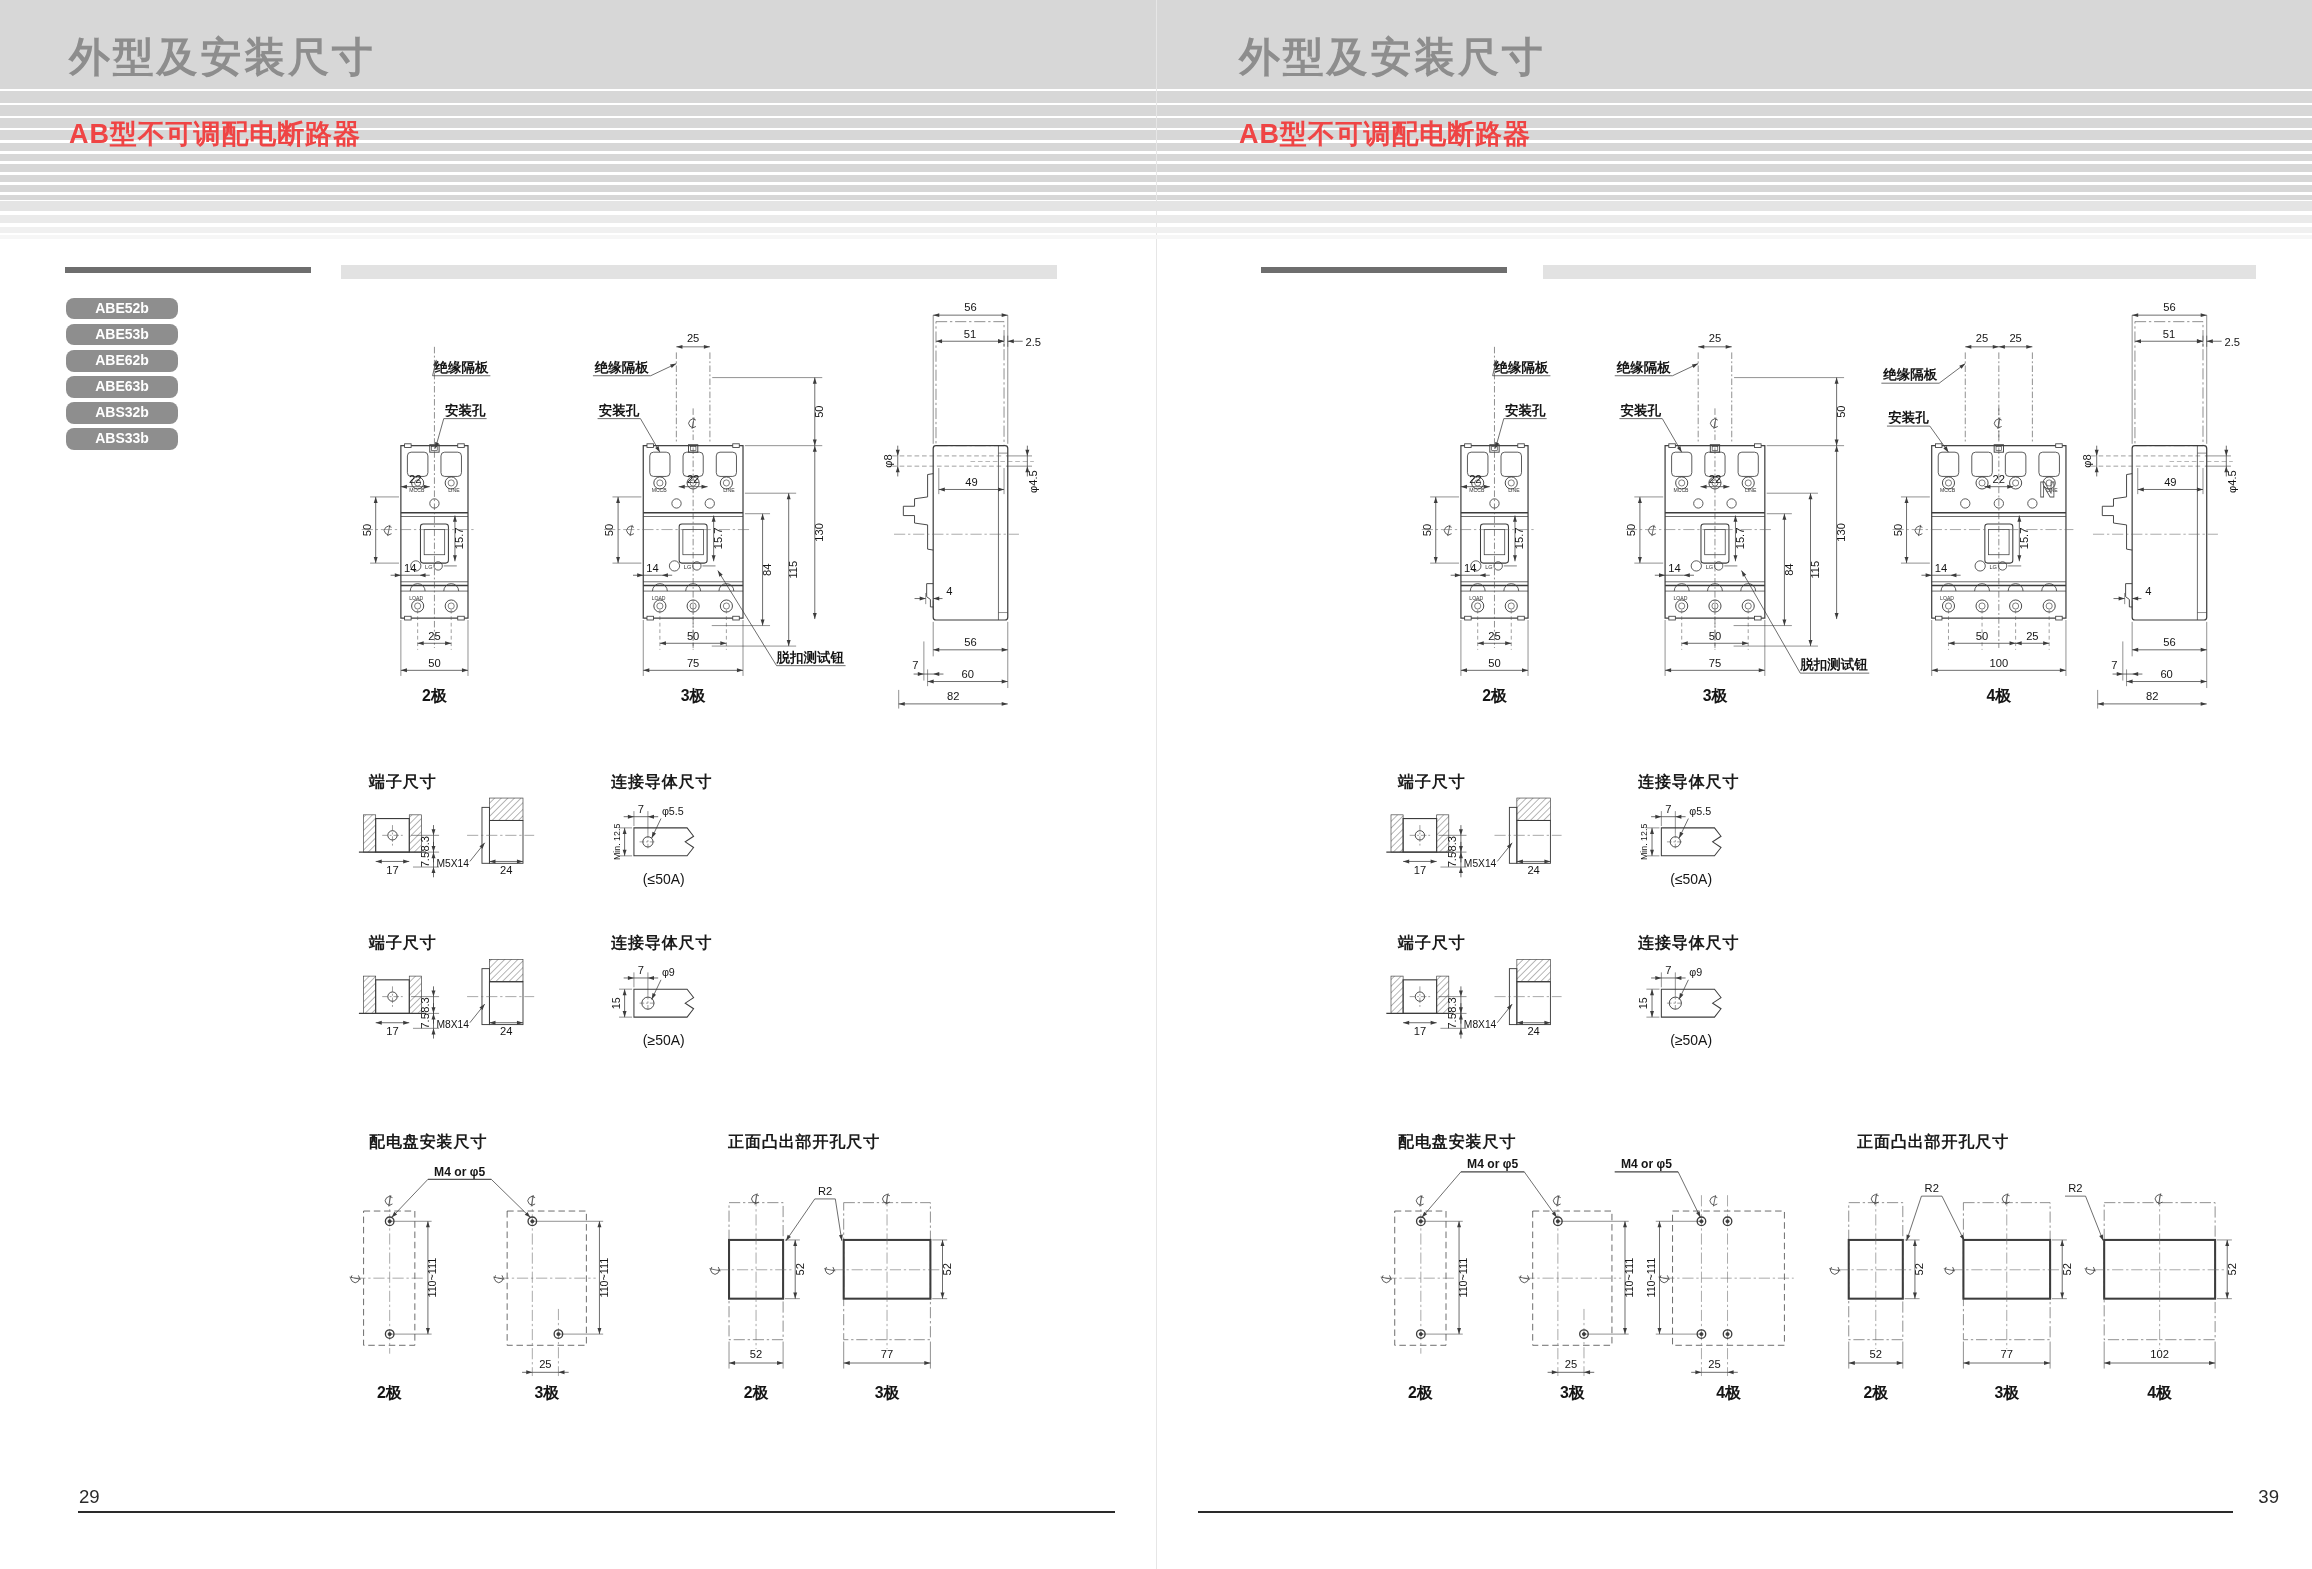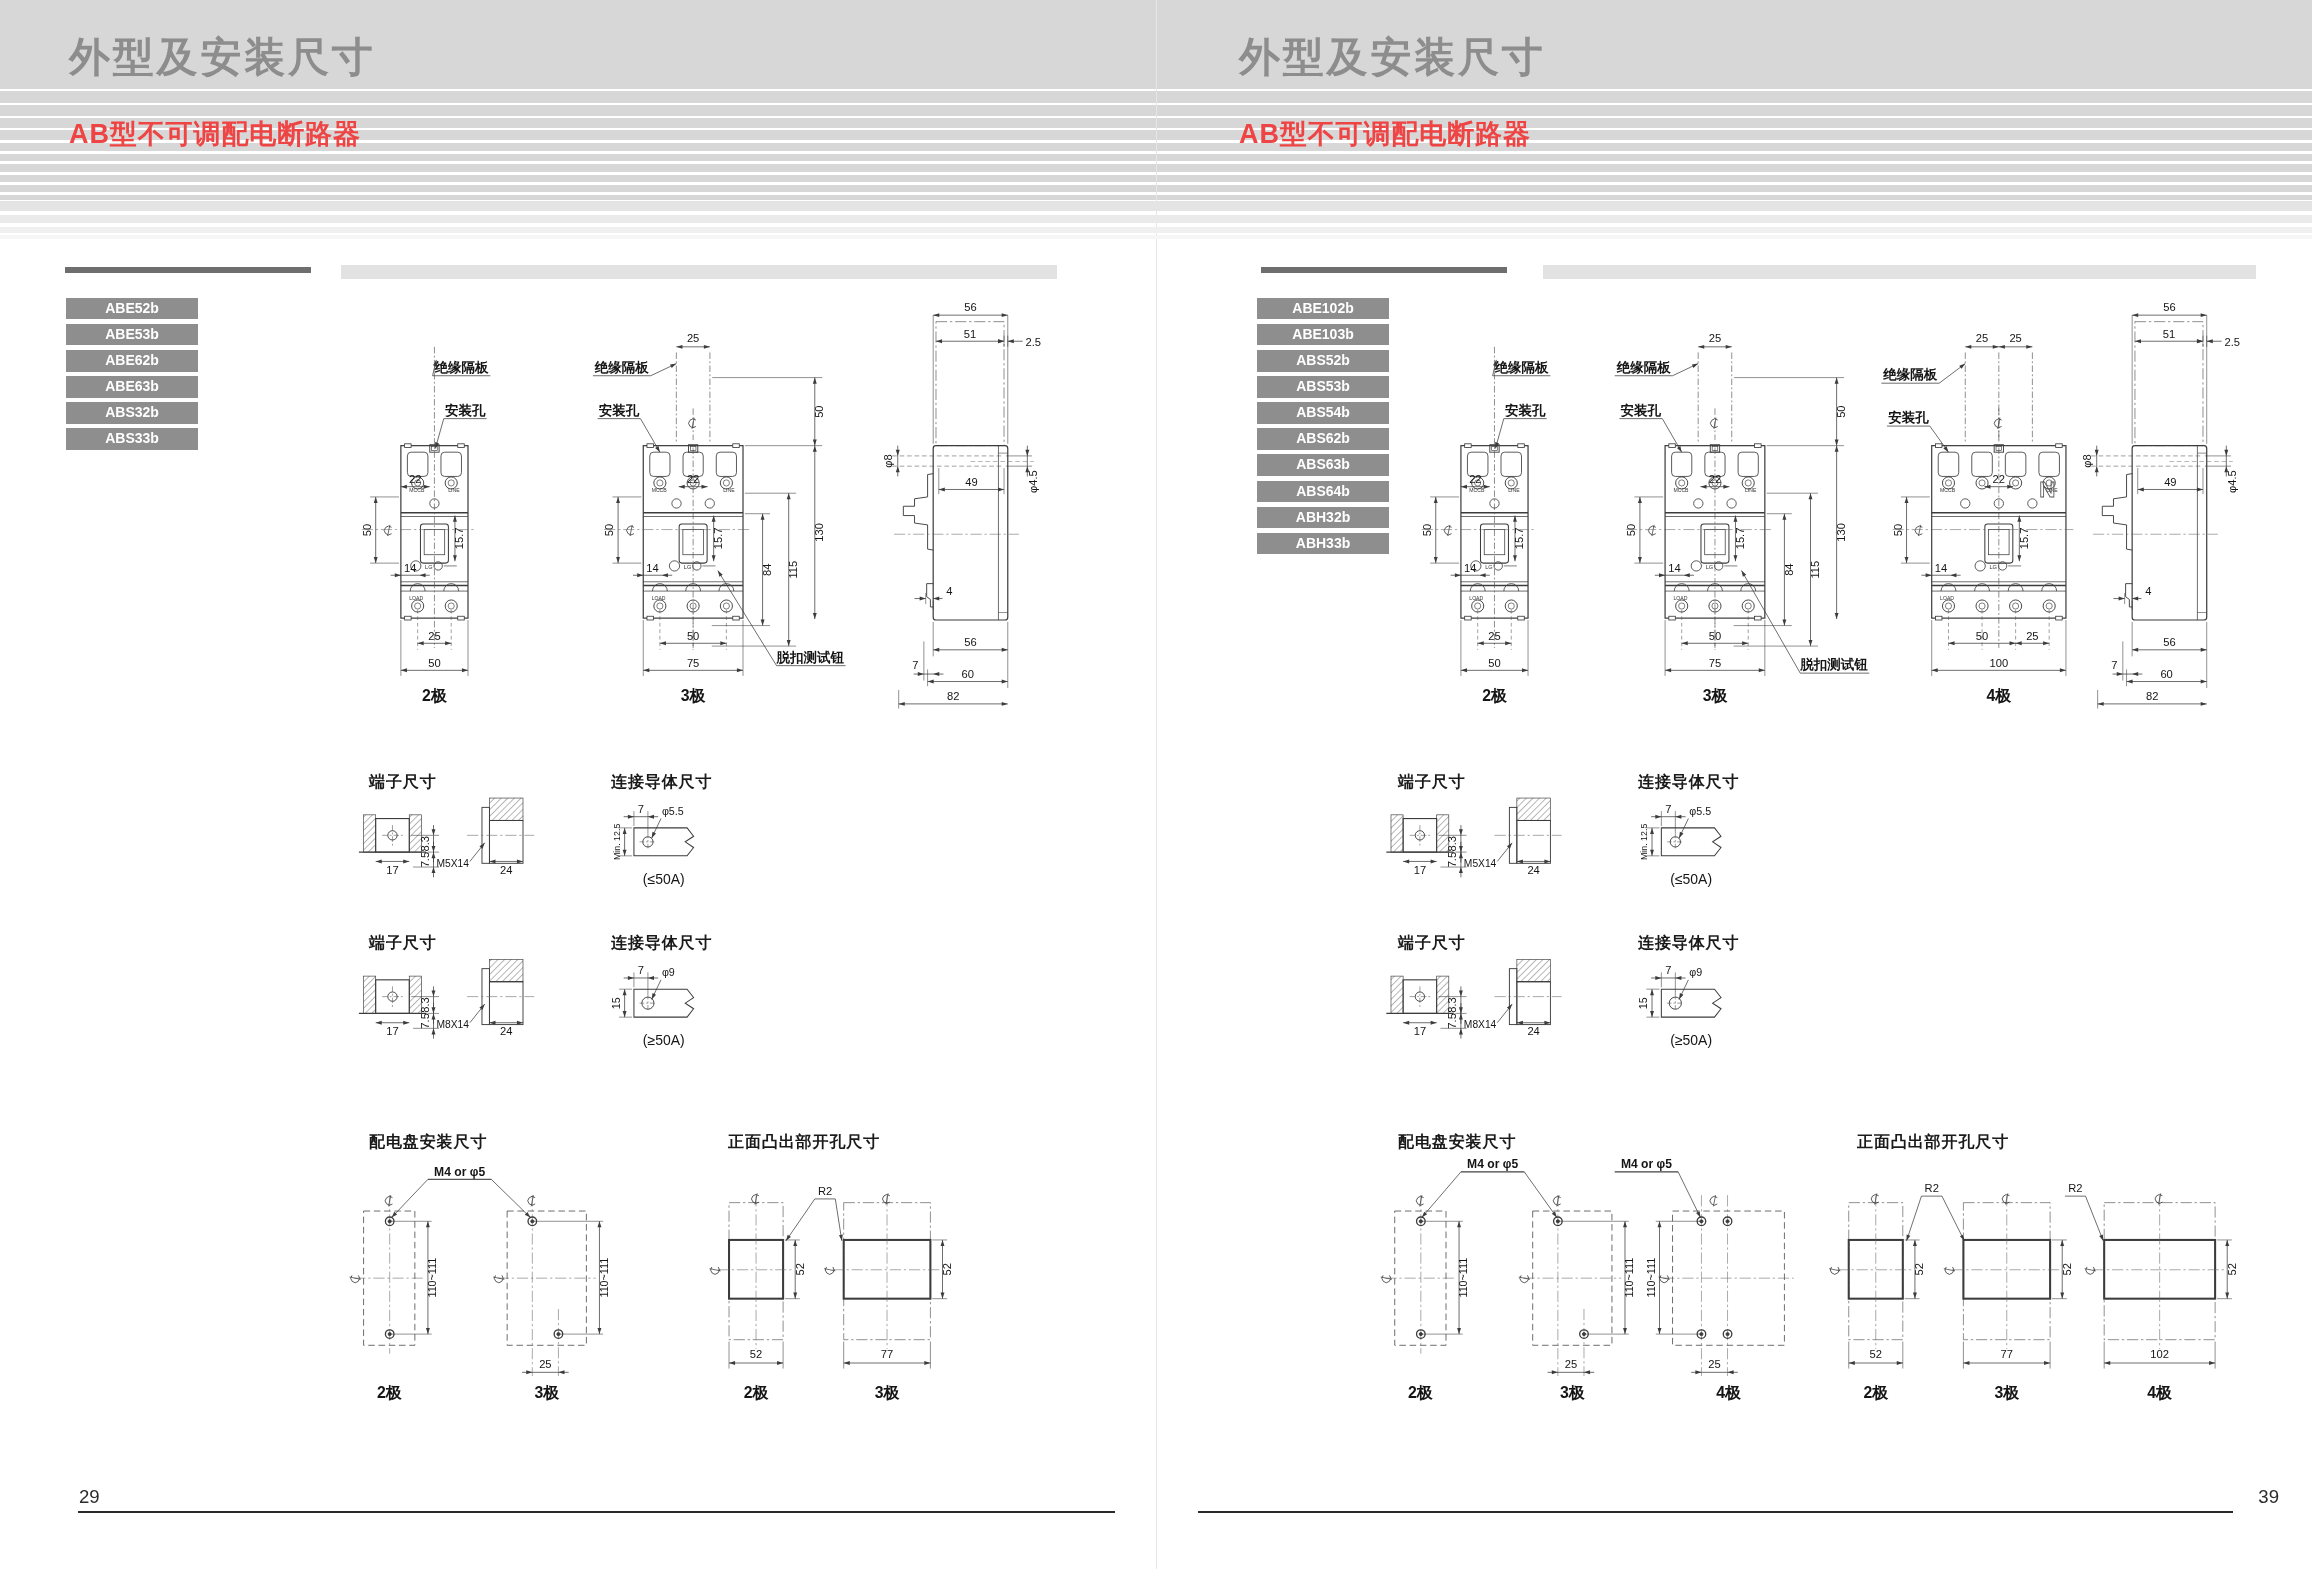--- a/index.html
+++ b/index.html
@@ -14,21 +14,21 @@
   .title{position:absolute;font-size:41px;font-weight:bold;color:#8d8d8d;letter-spacing:2.8px;white-space:nowrap;}
   .subtitle{position:absolute;font-size:27px;font-weight:bold;color:#ef4444;letter-spacing:0.9px;white-space:nowrap;}
   .pL .title{left:69px;top:30px;} .pR .title{left:82px;top:30px;}
   .pL .subtitle{left:69px;top:116px;} .pR .subtitle{left:82px;top:116px;}
   .div-dark{position:absolute;top:267px;width:246px;height:5.6px;background:#6e6e6e;}
   .div-band{position:absolute;top:265px;height:14px;background:#e2e2e2;}
   .pL .div-dark{left:65px;} .pL .div-band{left:341px;width:716px;}
   .pR .div-dark{left:104px;} .pR .div-band{left:386px;width:713px;}
   .badges{position:absolute;top:298px;}
   .pL .badges{left:66px;} .pR .badges{left:100px;}
-  .badge{width:132px;height:21.4px;margin-bottom:4.7px;background:#8e8e8e;border-radius:0;
+  .badge{width:112px;height:21.4px;margin-bottom:4.7px;background:#8e8e8e;border-radius:8px;
          color:#fff;font-size:14px;font-weight:bold;text-align:center;line-height:21.4px;}
   .sec-title{position:absolute;font-size:16px;font-weight:bold;color:#1a1a1a;white-space:nowrap;letter-spacing:0.9px;}
   .pL .st-term1{left:369px;top:772px;} .pL .st-cond1{left:611px;top:772px;}
   .pL .st-term2{left:369px;top:933px;} .pL .st-cond2{left:611px;top:933px;}
   .pL .st-mount{left:369px;top:1132px;} .pL .st-cut{left:728px;top:1132px;}
   .pR .st-term1{left:241px;top:772px;} .pR .st-cond1{left:481px;top:772px;}
   .pR .st-term2{left:241px;top:933px;} .pR .st-cond2{left:481px;top:933px;}
   .pR .st-mount{left:241px;top:1132px;} .pR .st-cut{left:700px;top:1132px;}
   .pageno{position:absolute;top:1486px;font-size:18.6px;color:#2b2b2b;}
   .pL .pageno{left:79px;} .pR .pageno{right:78px;}
@@ -624,32 +624,20 @@
       </svg>
     <div class="pageno">29</div>
     <div class="footline"></div>
   </div>
 
   <div class="page pR">
     <div class="title">外型及安装尺寸</div>
     <div class="subtitle">AB型不可调配电断路器</div>
     <div class="div-dark"></div>
     <div class="div-band"></div>
-    <div class="badges">
-        <div class="badge">ABE102b</div>
-        <div class="badge">ABE103b</div>
-        <div class="badge">ABS52b</div>
-        <div class="badge">ABS53b</div>
-        <div class="badge">ABS54b</div>
-        <div class="badge">ABS62b</div>
-        <div class="badge">ABS63b</div>
-        <div class="badge">ABS64b</div>
-        <div class="badge">ABH32b</div>
-        <div class="badge">ABH33b</div>
-      </div>
     <span class="sec-title st-term1">端子尺寸</span>
     <span class="sec-title st-cond1">连接导体尺寸</span>
     <span class="sec-title st-term2">端子尺寸</span>
     <span class="sec-title st-cond2">连接导体尺寸</span>
     <span class="sec-title st-mount">配电盘安装尺寸</span>
     <span class="sec-title st-cut">正面凸出部开孔尺寸</span>
     <svg class="draw" id="svgR" width="1156" height="1570" viewBox="0 0 1240 1684">
         <defs>
           <pattern id="hR" patternUnits="userSpaceOnUse" width="5" height="5" patternTransform="rotate(45)">
             <line x1="0" y1="0" x2="0" y2="5" stroke="#666" stroke-width="1"></line>

